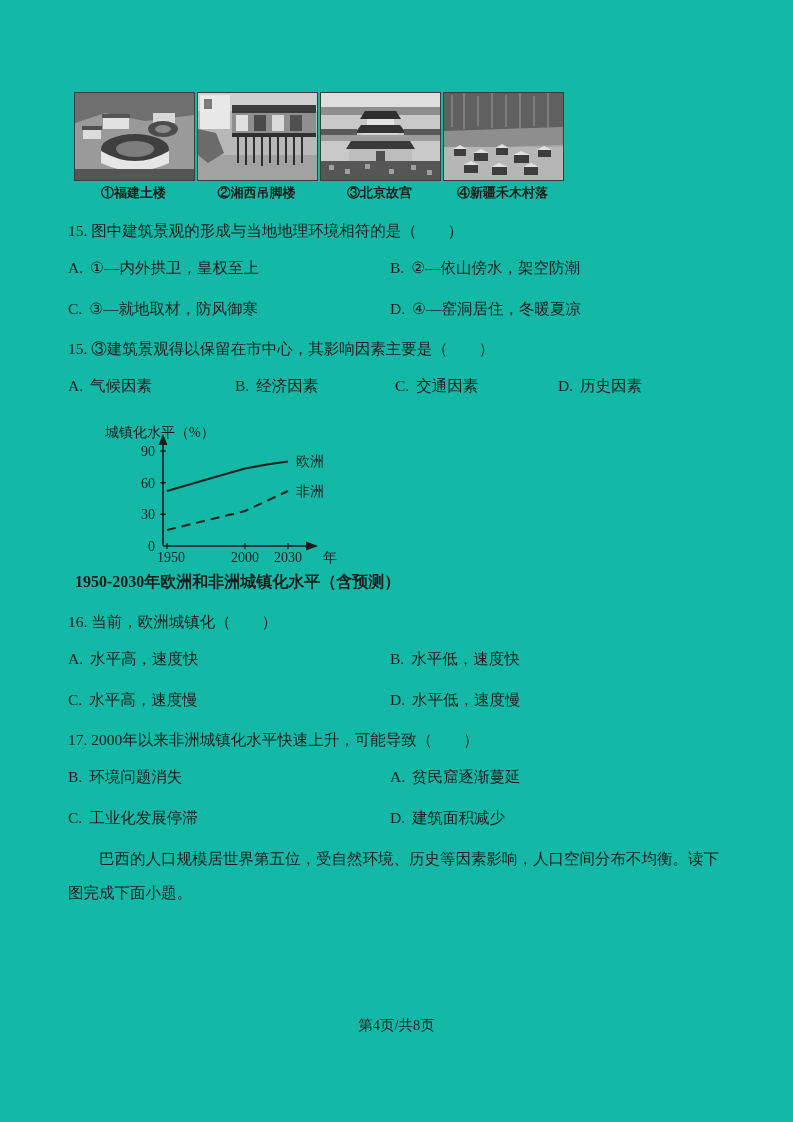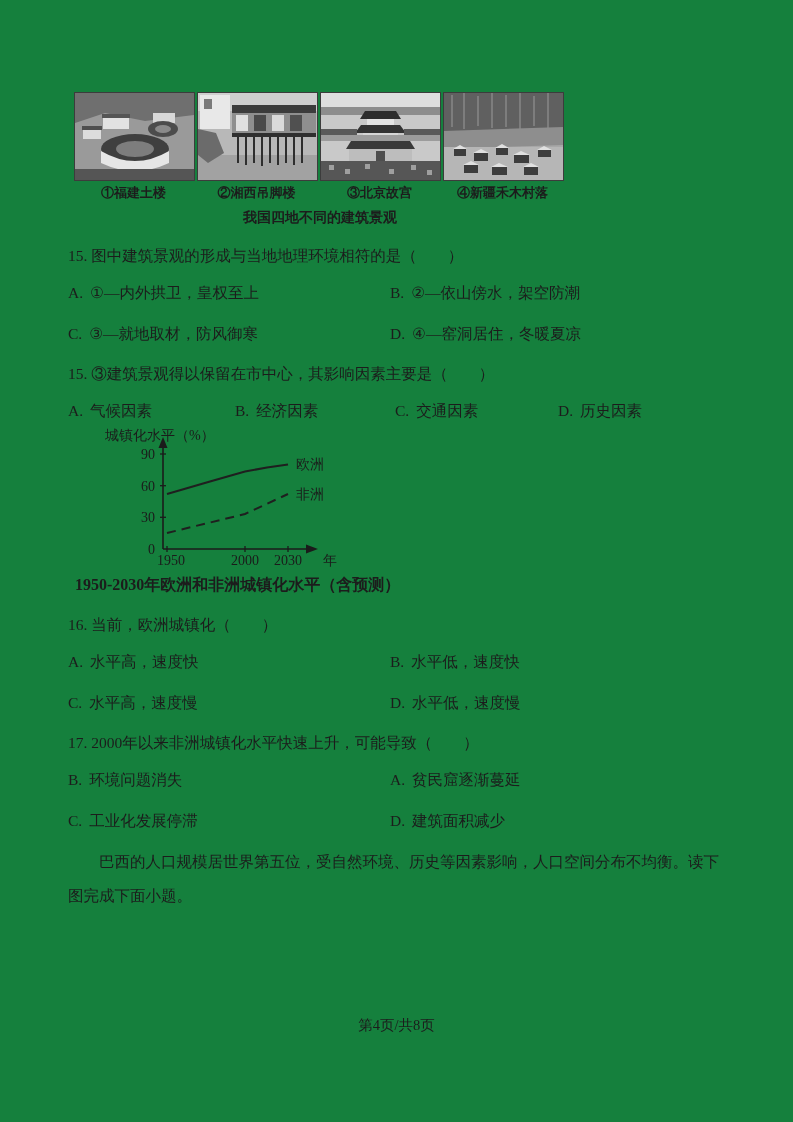--- a/index.html
+++ b/index.html
@@ -1,20 +1,20 @@
 <!DOCTYPE html>
 <html><head>
 <meta charset="utf-8">
 <style>
   html,body { margin:0; padding:0; background:#ffffff; }
   .page {
     position:relative;
     width:793px; height:1122px;
     margin:0 auto;
-    background:#15803d;
+    background:#14b8a6;
     font-family:"Liberation Serif", serif;
     color:#1c1c1c;
     font-size:15.5px;
     overflow:hidden;
   }
   .content { padding:92px 66px 0 68px; }
 
   
   .photo-strip { margin-left:6px; width:492px; display:flex; gap:4px; }
   .photo { width:119px; }
@@ -39,21 +39,21 @@
     margin-top:16px; row-gap:20px;
   }
   .opts4 {
     display:grid; grid-template-columns:167px 160px 163px 1fr;
     margin-top:16px;
   }
   .opt .opt-label { margin-right:7px; }
   .passage { margin:13px 0 0 0; line-height:34px; text-indent:2em; }
 
   
-  .chart-block { margin-top:4px; margin-left:7px; }
+  .chart-block { margin-top:26px; margin-left:7px; }
   .chart-block svg { display:block; }
   .chart-caption { font-weight:bold; font-size:16px; margin-top:6px; }
   .axis { stroke:#1b1b1b; stroke-width:1.6; }
   .tick { stroke:#1b1b1b; stroke-width:1.3; }
   .chart-text { font-family:"Liberation Serif", serif; font-size:14px; fill:#1b1b1b; }
 
   
   .footer {
     position:absolute; left:0; top:1016px; width:100%;
     text-align:center; font-size:14.5px;
@@ -179,21 +179,20 @@
               <path d="M93,57 L100,53 L108,57 Z"></path>
                 <path d="M19,72 L27,68 L35,72 Z"></path>
               <path d="M47,74 L55,70 L64,74 Z"></path>
                 <path d="M79,74 L87,70 L95,74 Z"></path>
             </g>
           </svg>
           <div class="photo-caption">④新疆禾木村落</div>
         </div>
 
       </div>
-      <div class="fig-title">我国四地不同的建筑景观</div>
     </div>
 
     <div class="q-stem">15. 图中建筑景观的形成与当地地理环境相符的是（　　）</div>
     <div class="opts2">
       <span class="opt"><span class="opt-label">A.</span><span>①—内外拱卫，皇权至上</span></span>
       <span class="opt"><span class="opt-label">B.</span><span>②—依山傍水，架空防潮</span></span>
       <span class="opt"><span class="opt-label">C.</span><span>③—就地取材，防风御寒</span></span>
       <span class="opt"><span class="opt-label">D.</span><span>④—窑洞居住，冬暖夏凉</span></span>
     </div>
 

